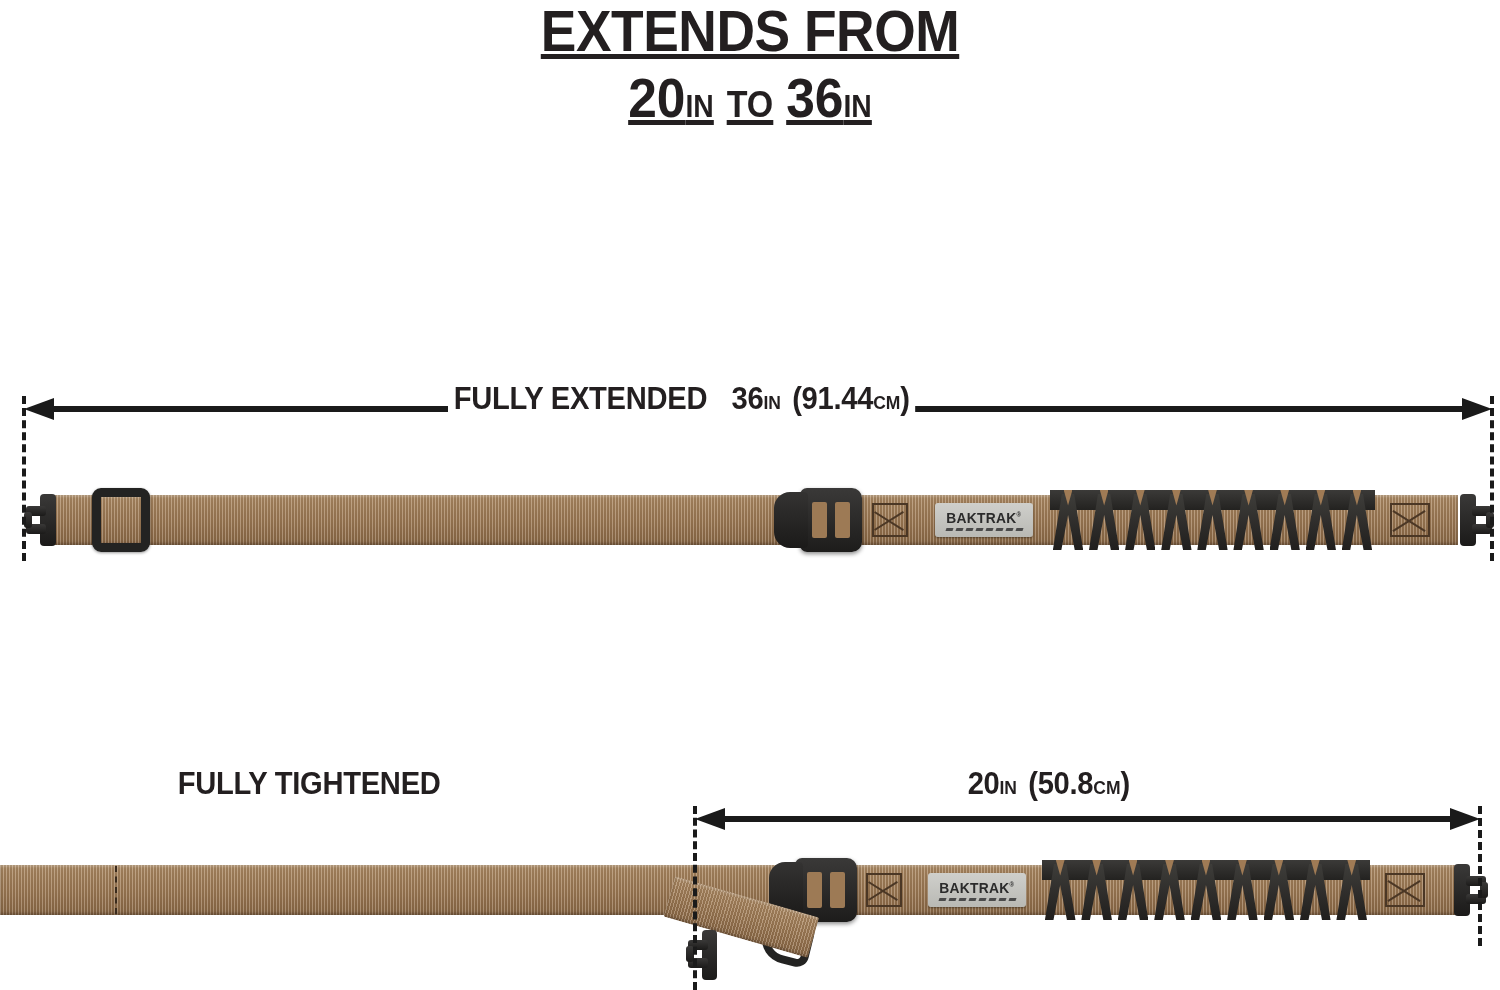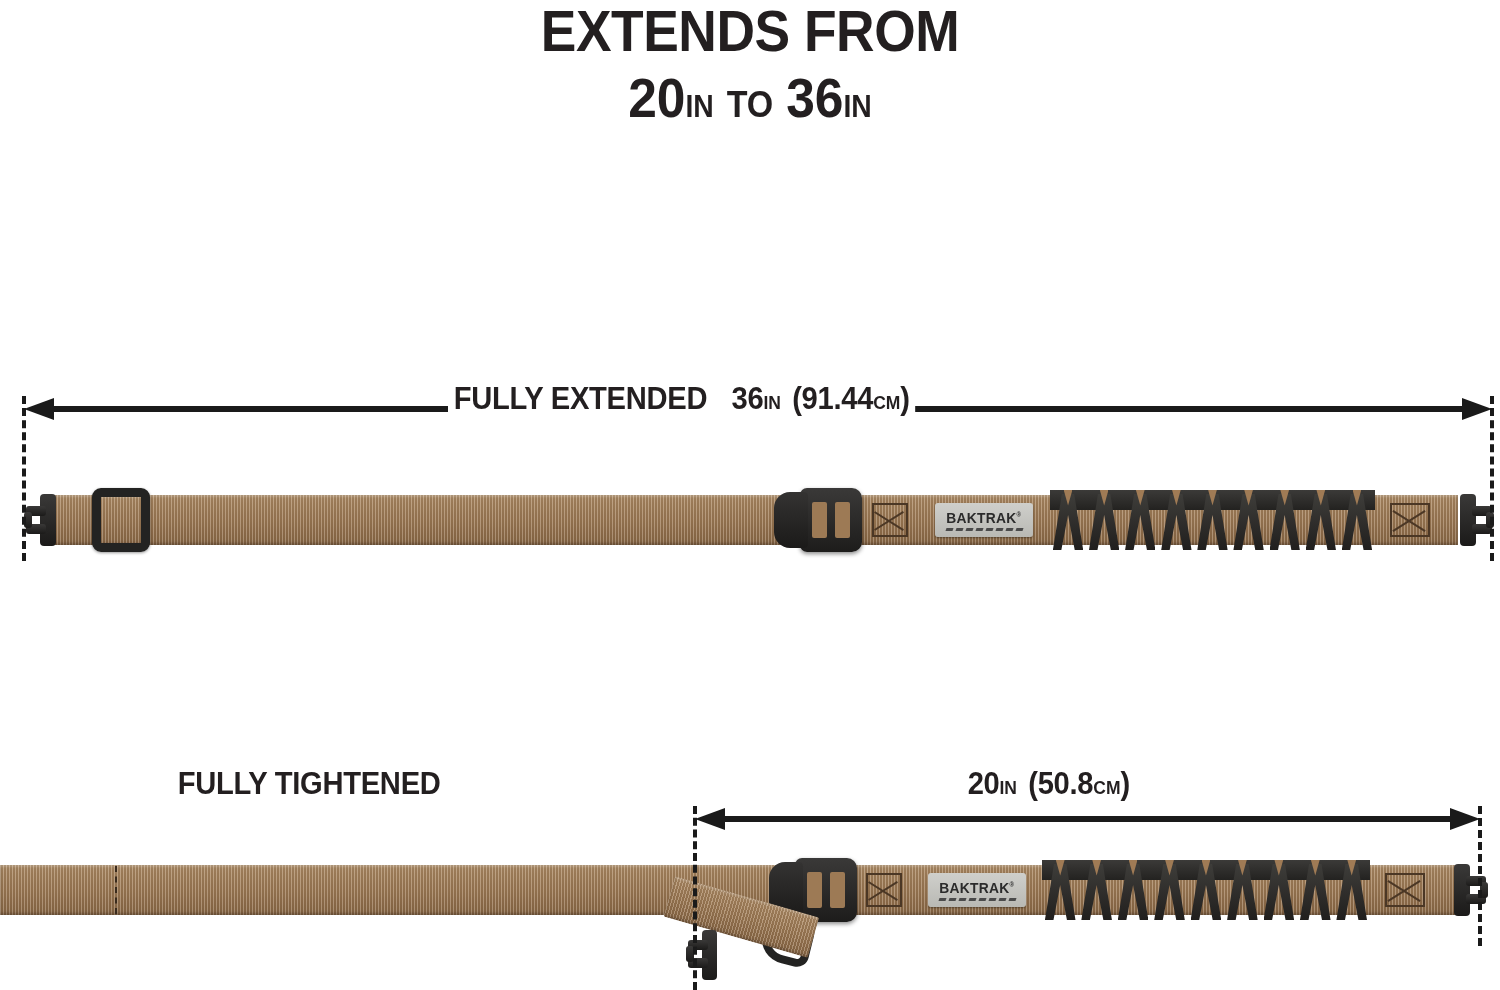--- a/index.html
+++ b/index.html
@@ -20,20 +20,21 @@
   }
 
   
   .headline {
     position: absolute;
     left: 0;
     top: 0;
     width: 1500px;
     text-align: center;
     color: #231f20;
+    text-decoration: underline;
   }
   .headline-line1 {
     font-size: 58px;
     font-weight: 700;
     letter-spacing: -0.5px;
     line-height: 62px;
     transform: scaleX(0.92);
     transform-origin: center top;
     white-space: nowrap;
   }

